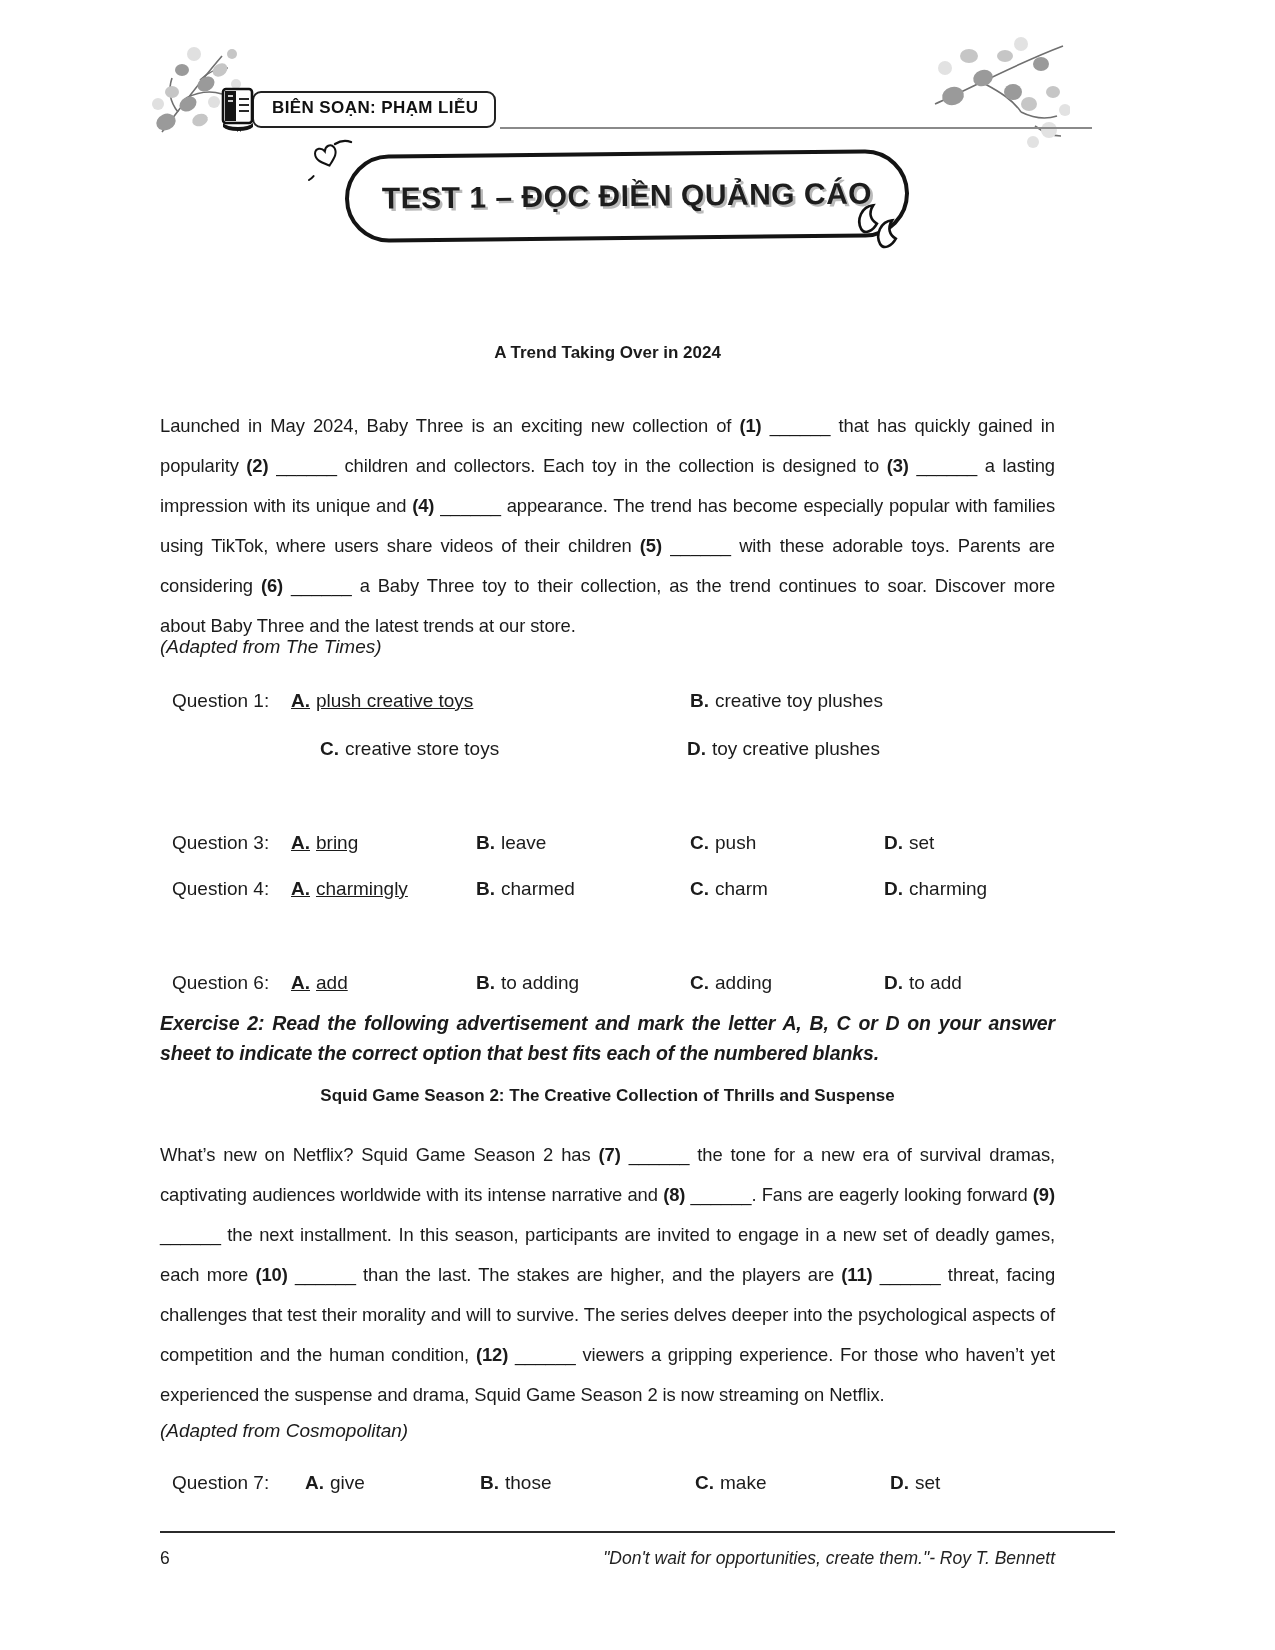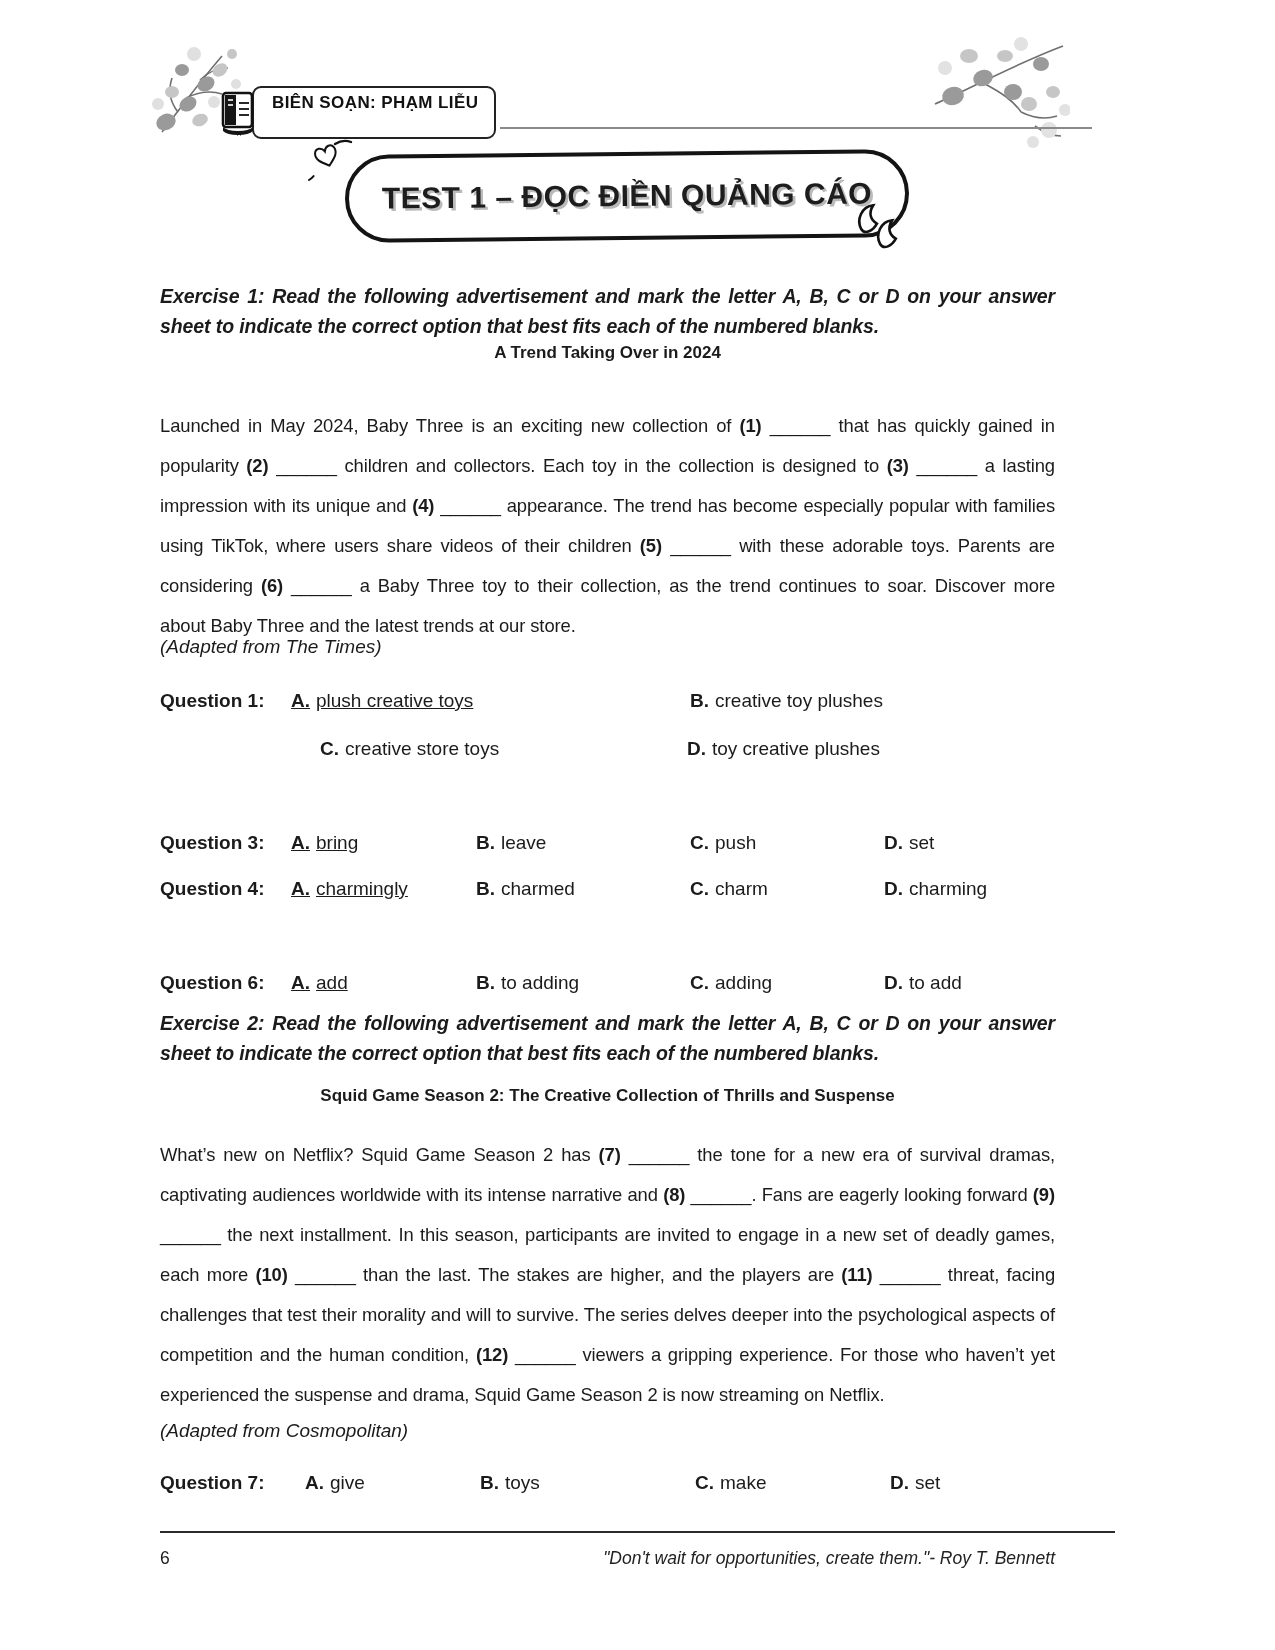--- a/index.html
+++ b/index.html
@@ -14,21 +14,21 @@
   }
   
   .deco{position:absolute;}
   .deco-left{left:148px;top:40px;}
   .deco-right{left:925px;top:34px;}
   .header-line{position:absolute;left:500px;top:127px;width:592px;height:2px;background:#8a8a8a;}
   .header-badge{position:absolute;left:220px;top:86px;display:flex;align-items:center;}
   .book-icon{position:relative;z-index:2;margin-right:-6px;}
   .badge-box{
     border:2.5px solid #222;border-radius:9px;
-    padding:5px 16px 24px 18px;background:#fff;
+    padding:5px 16px 8px 18px;background:#fff;
     font-size:17px;font-weight:bold;letter-spacing:.4px;color:#111;
     white-space:nowrap;
   }
   
   .title-box{
     position:absolute;left:345px;top:152px;width:556px;height:80px;
     border:4.5px solid #141414;border-radius:48px;
     display:flex;align-items:center;justify-content:center;
     transform:rotate(-.6deg);background:#fff;
   }
@@ -44,21 +44,21 @@
   .ex-instruction{
     font-weight:bold;font-style:italic;font-size:19.5px;line-height:30px;
     text-align:justify;letter-spacing:-.1px;
   }
   .passage-title{font-weight:bold;font-size:17px;text-align:center;}
   .passage{font-size:18.4px;line-height:40px;text-align:justify;letter-spacing:-.1px;}
   .passage b{font-weight:bold;}
   .source{font-style:italic;font-size:19px;}
   
   .q-row{position:absolute;left:160px;width:960px;height:30px;font-size:19px;}
-  .q-label{position:absolute;left:0;font-weight:bold;white-space:nowrap;}
+  .q-label{position:absolute;left:12px;font-weight:normal;white-space:nowrap;}
   .opt{position:absolute;white-space:nowrap;}
   .opt .okey{font-weight:bold;margin-right:6px;}
   .cA{left:131px;text-decoration:underline;}  .cB{left:316px;}  .cC{left:530px;}  .cD{left:724px;}
   .cC1{left:160px;} .cD1{left:527px;}
   .cA7{left:145px;} .cB7{left:320px;} .cC7{left:535px;} .cD7{left:730px;}
   
   .footer-line{position:absolute;left:160px;top:1531px;width:955px;height:2px;background:#2b2b2b;}
   .footer-page{position:absolute;left:160px;top:1548px;font-size:17.5px;}
   .footer-quote{position:absolute;left:160px;top:1548px;width:895px;text-align:right;
     font-style:italic;font-size:17.5px;color:#222;}
@@ -147,21 +147,20 @@
   <div class="title-box">
     <span class="title-text">TEST 1 – ĐỌC ĐIỀN QUẢNG CÁO</span>
   </div>
   <svg class="quote-doodle" width="62" height="60" viewBox="0 0 62 60">
     <g fill="#ffffff" stroke="#111" stroke-width="2.6" transform="rotate(14 30 30)">
       <path d="M10 36 C3 28 5 14 16 10 C13 19 17 25 24 27 C22 35 15 41 10 36 Z"></path>
       <path d="M32 46 C25 38 27 24 38 20 C35 29 39 35 46 37 C44 45 37 51 32 46 Z"></path>
     </g>
   </svg>
 
-  <div class="block ex-instruction" style="top:281px">Exercise 1: Read the following advertisement and mark the letter A, B, C or D on your answer sheet to indicate the correct option that best fits each of the numbered blanks.</div>
   <div class="block passage-title" style="top:343px">A Trend Taking Over in 2024</div>
   <div class="block passage" style="top:406px">Launched in May 2024, Baby Three is an exciting new collection of <b>(1)</b> ______ that has quickly gained in popularity <b>(2)</b> ______ children and collectors. Each toy in the collection is designed to <b>(3)</b> ______ a lasting impression with its unique and <b>(4)</b> ______ appearance. The trend has become especially popular with families using TikTok, where users share videos of their children <b>(5)</b> ______ with these adorable toys. Parents are considering <b>(6)</b> ______ a Baby Three toy to their collection, as the trend continues to soar. Discover more about Baby Three and the latest trends at our store.</div>
   <div class="block source" style="top:636px">(Adapted from The Times)</div>
 
   <div class="q-row" style="top:690px">
     <span class="q-label">Question 1:</span>
     <span class="opt cA"><b class="okey">A.</b><span>plush creative toys</span></span>
     <span class="opt cC"><b class="okey">B.</b><span>creative toy plushes</span></span>
   </div>
   <div class="q-row" style="top:738px">
@@ -196,21 +195,21 @@
   </div>
 
   <div class="block ex-instruction" style="top:1008px">Exercise 2: Read the following advertisement and mark the letter A, B, C or D on your answer sheet to indicate the correct option that best fits each of the numbered blanks.</div>
   <div class="block passage-title" style="top:1086px">Squid Game Season 2: The Creative Collection of Thrills and Suspense</div>
   <div class="block passage" style="top:1135px">What’s new on Netflix? Squid Game Season 2 has <b>(7)</b> ______ the tone for a new era of survival dramas, captivating audiences worldwide with its intense narrative and <b>(8)</b> ______. Fans are eagerly looking forward <b>(9)</b> ______ the next installment. In this season, participants are invited to engage in a new set of deadly games, each more <b>(10)</b> ______ than the last. The stakes are higher, and the players are <b>(11)</b> ______ threat, facing challenges that test their morality and will to survive. The series delves deeper into the psychological aspects of competition and the human condition, <b>(12)</b> ______ viewers a gripping experience. For those who haven’t yet experienced the suspense and drama, Squid Game Season 2 is now streaming on Netflix.</div>
   <div class="block source" style="top:1420px">(Adapted from Cosmopolitan)</div>
 
   <div class="q-row" style="top:1472px">
     <span class="q-label">Question 7:</span>
     <span class="opt cA7"><b class="okey">A.</b><span>give</span></span>
-    <span class="opt cB7"><b class="okey">B.</b><span>toys</span></span>
+    <span class="opt cB7"><b class="okey">B.</b><span>those</span></span>
     <span class="opt cC7"><b class="okey">C.</b><span>make</span></span>
     <span class="opt cD7"><b class="okey">D.</b><span>set</span></span>
   </div>
 
   <div class="footer-line"></div>
   <div class="footer-page">6</div>
   <div class="footer-quote">"Don't wait for opportunities, create them."- Roy T. Bennett</div>
 
 </div>
 

